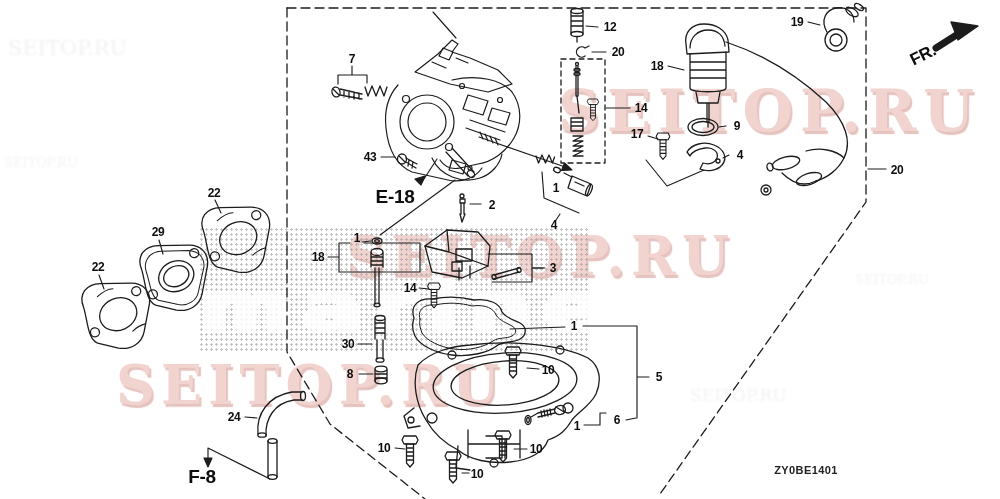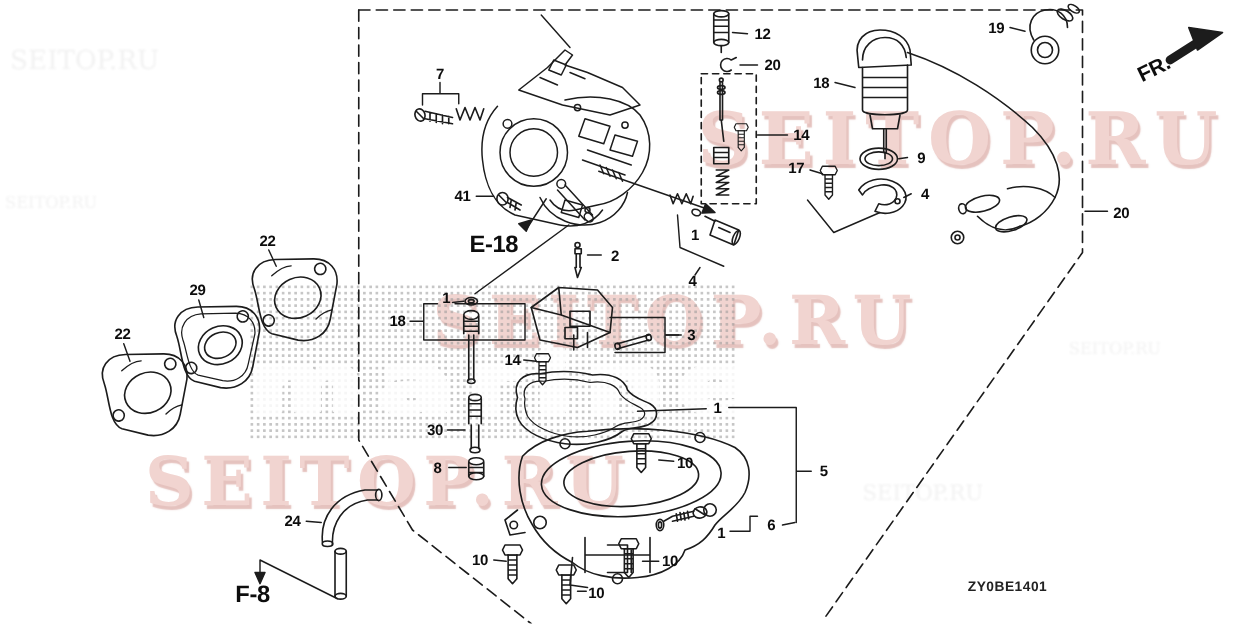--- a/index.html
+++ b/index.html
@@ -294,21 +294,21 @@
       <path d="M258,434 C256,414 268,396 292,392 L302,392 M266,436 C265,419 274,403 294,400 L302,400"></path>
       <ellipse cx="303" cy="396" rx="2.5" ry="4.5"></ellipse>
       <ellipse cx="262" cy="435" rx="4.2" ry="2.2"></ellipse>
       <path d="M268,441 V477 M277,441 V477"></path>
       <ellipse cx="272.5" cy="441" rx="4.5" ry="2.3"></ellipse>
       <ellipse cx="272.5" cy="477" rx="4.5" ry="2.3"></ellipse>
     </g>
   </svg>
 
   <span class="callout" style="left:352px;top:59px">7</span>
-  <span class="callout" style="left:370px;top:157px">41</span>
+  <span class="callout" style="left:370px;top:157px">43</span>
   <span class="callout" style="left:610px;top:27px">12</span>
   <span class="callout" style="left:618px;top:52px">20</span>
   <span class="callout" style="left:641px;top:108px">14</span>
   <span class="callout" style="left:657px;top:66px">18</span>
   <span class="callout" style="left:637px;top:134px">17</span>
   <span class="callout" style="left:737px;top:126px">9</span>
   <span class="callout" style="left:740px;top:155px">4</span>
   <span class="callout" style="left:797px;top:22px">19</span>
   <span class="callout" style="left:897px;top:170px">20</span>
   <span class="callout" style="left:214px;top:193px">22</span>

